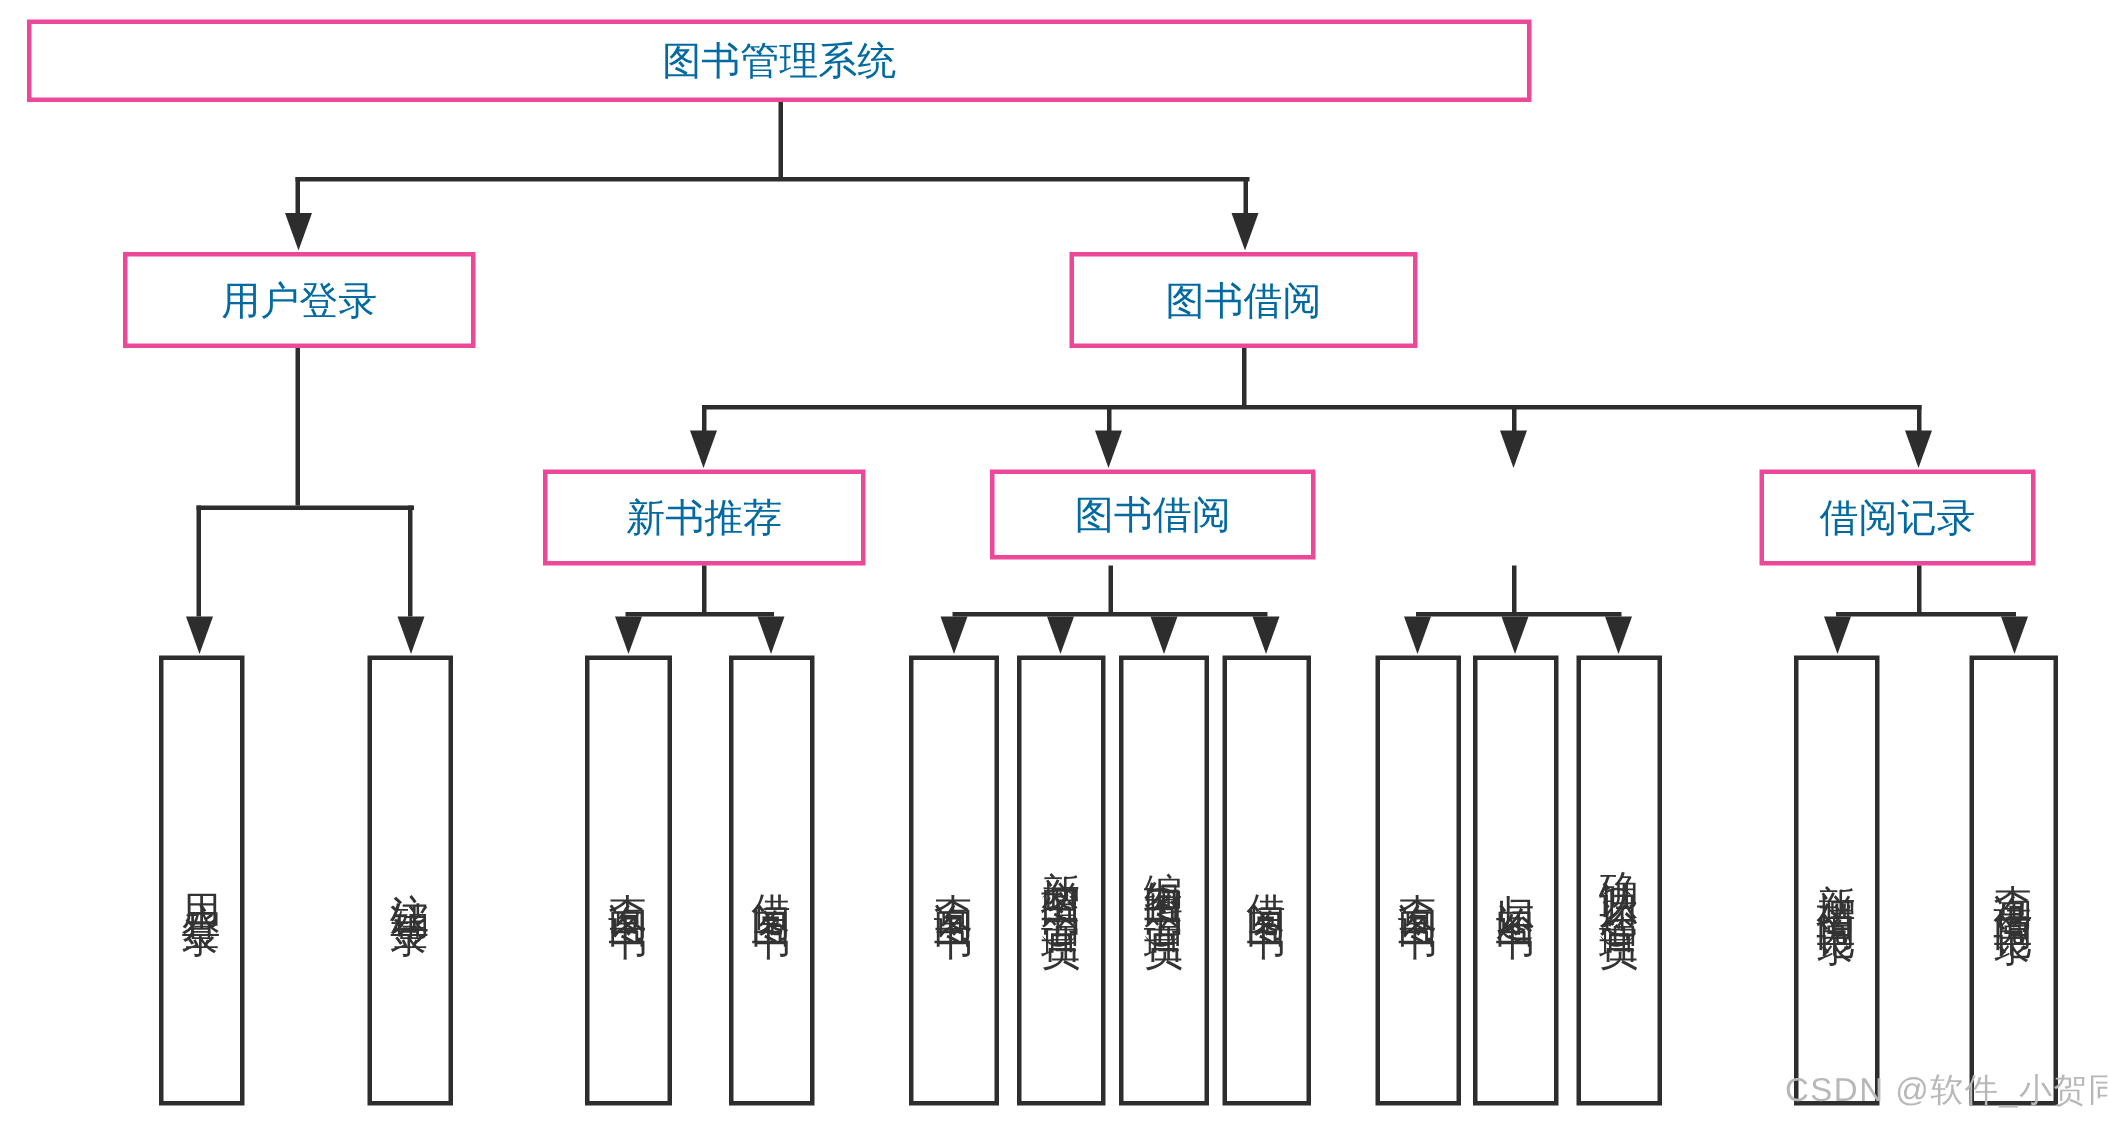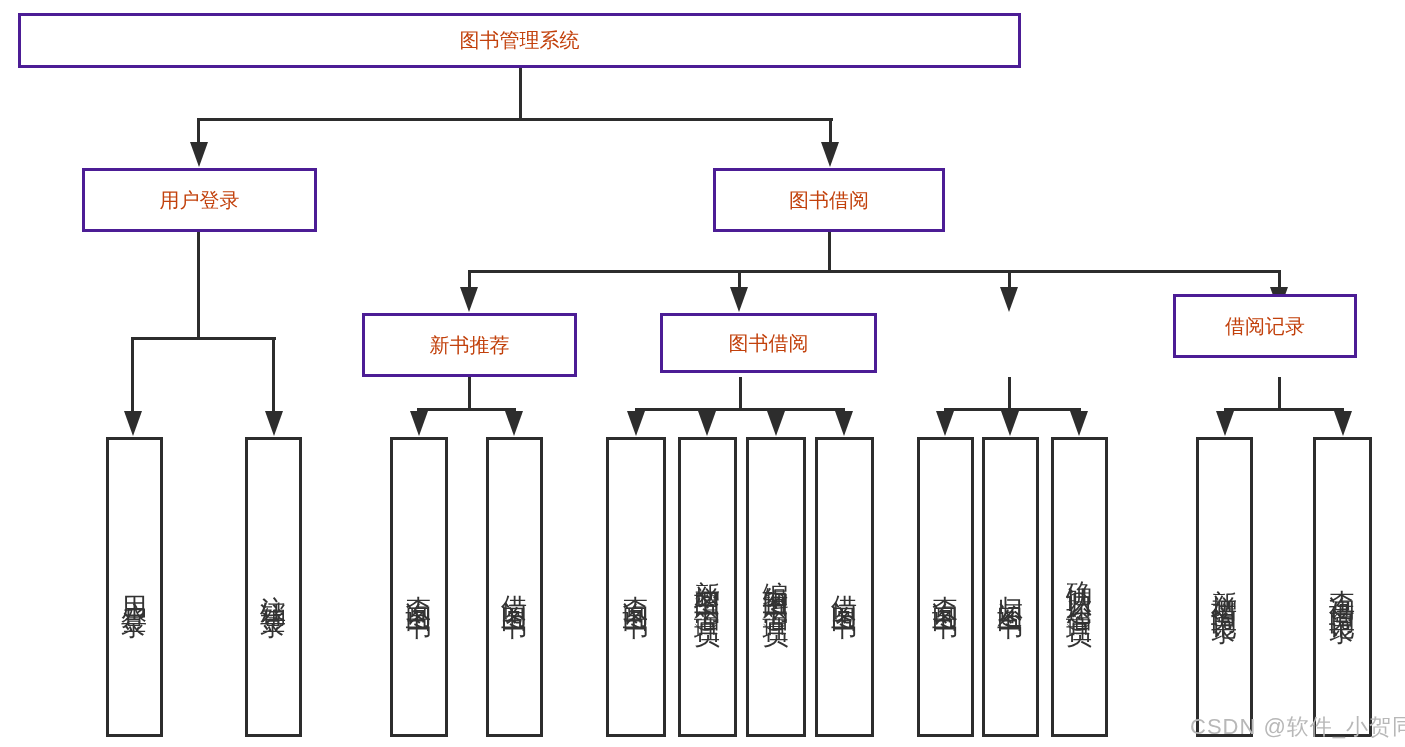--- a/index.html
+++ b/index.html
@@ -5,23 +5,23 @@
   html,body { margin:0; padding:0; background:#ffffff; }
   .stage {
     position:relative; width:1405px; height:747px;
     background:#ffffff; overflow:hidden;
     font-family:"Liberation Sans", sans-serif;
     color:#333333;
   }
   
   .hnode {
     position:absolute; box-sizing:border-box;
-    border:3px solid #4c1d95; background:#ffffff;
+    border:3px solid #ec4899; background:#ffffff;
     display:flex; align-items:center; justify-content:center;
-    font-size:20px; color:#c2410c; white-space:nowrap;
+    font-size:26px; color:#0369a1; white-space:nowrap;
   }
   
   .leaf {
     position:absolute; box-sizing:border-box; top:437px; height:300px;
     border:3px solid #2d2d2d; background:#ffffff;
     writing-mode:vertical-rl; text-orientation:mixed;
     display:flex; align-items:center; justify-content:center;
     font-size:26px; letter-spacing:6px; line-height:1; color:#333333;
   }
   
@@ -67,21 +67,21 @@
   <div class="arr" style="left:460px;top:287px"></div>
   <div class="vl" style="left:738px;top:270px;height:18px"></div>
   <div class="arr" style="left:730px;top:287px"></div>
   <div class="vl" style="left:1008px;top:270px;height:18px"></div>
   <div class="arr" style="left:1000px;top:287px"></div>
   <div class="vl" style="left:1278px;top:270px;height:18px"></div>
   <div class="arr" style="left:1270px;top:287px"></div>
 
   <div class="hnode" style="left:362px;top:313px;width:215px;height:64px">新书推荐</div>
   <div class="hnode" style="left:660px;top:313px;width:217px;height:60px">图书借阅</div>
-  <div class="hnode" style="left:1173px;top:294px;width:184px;height:64px">借阅记录</div>
+  <div class="hnode" style="left:1173px;top:313px;width:184px;height:64px">借阅记录</div>
 
   <div class="vl" style="left:468px;top:377px;height:31px"></div>
   <div class="hl" style="left:417px;top:408px;width:99px"></div>
   <div class="arr" style="left:410px;top:411px"></div>
   <div class="arr" style="left:505px;top:411px"></div>
 
   <div class="vl" style="left:739px;top:377px;height:31px"></div>
   <div class="hl" style="left:635px;top:408px;width:210px"></div>
   <div class="arr" style="left:627px;top:411px"></div>
   <div class="arr" style="left:698px;top:411px"></div>

